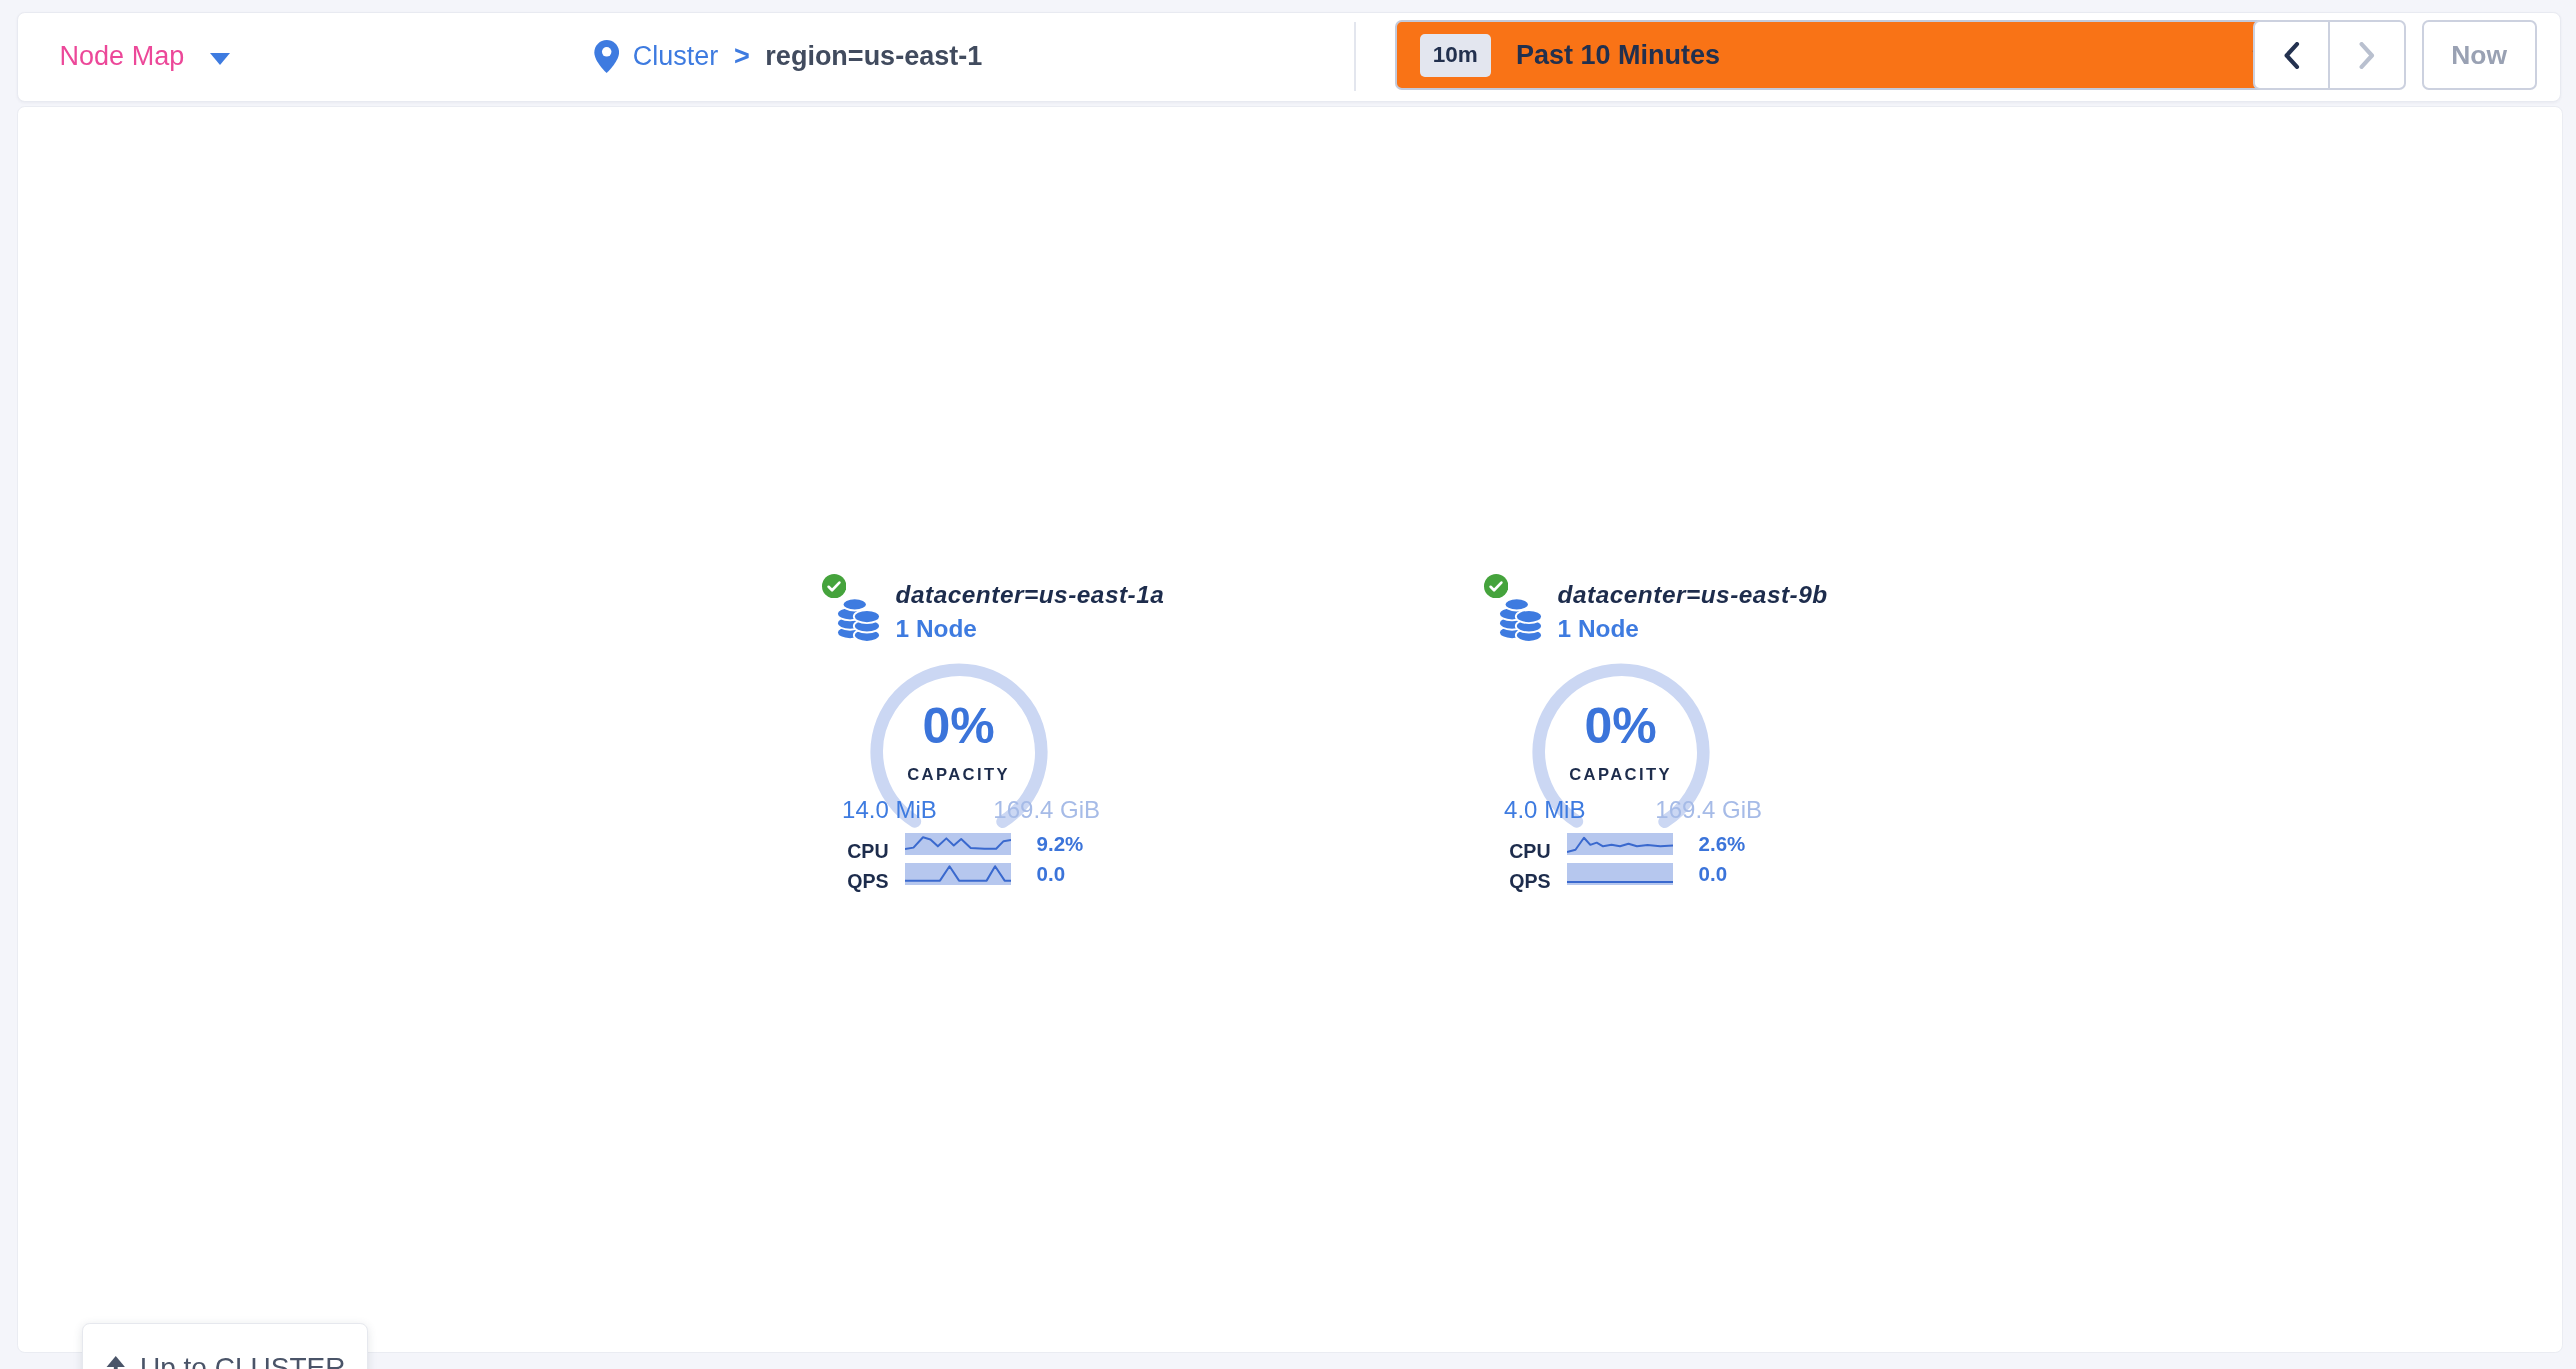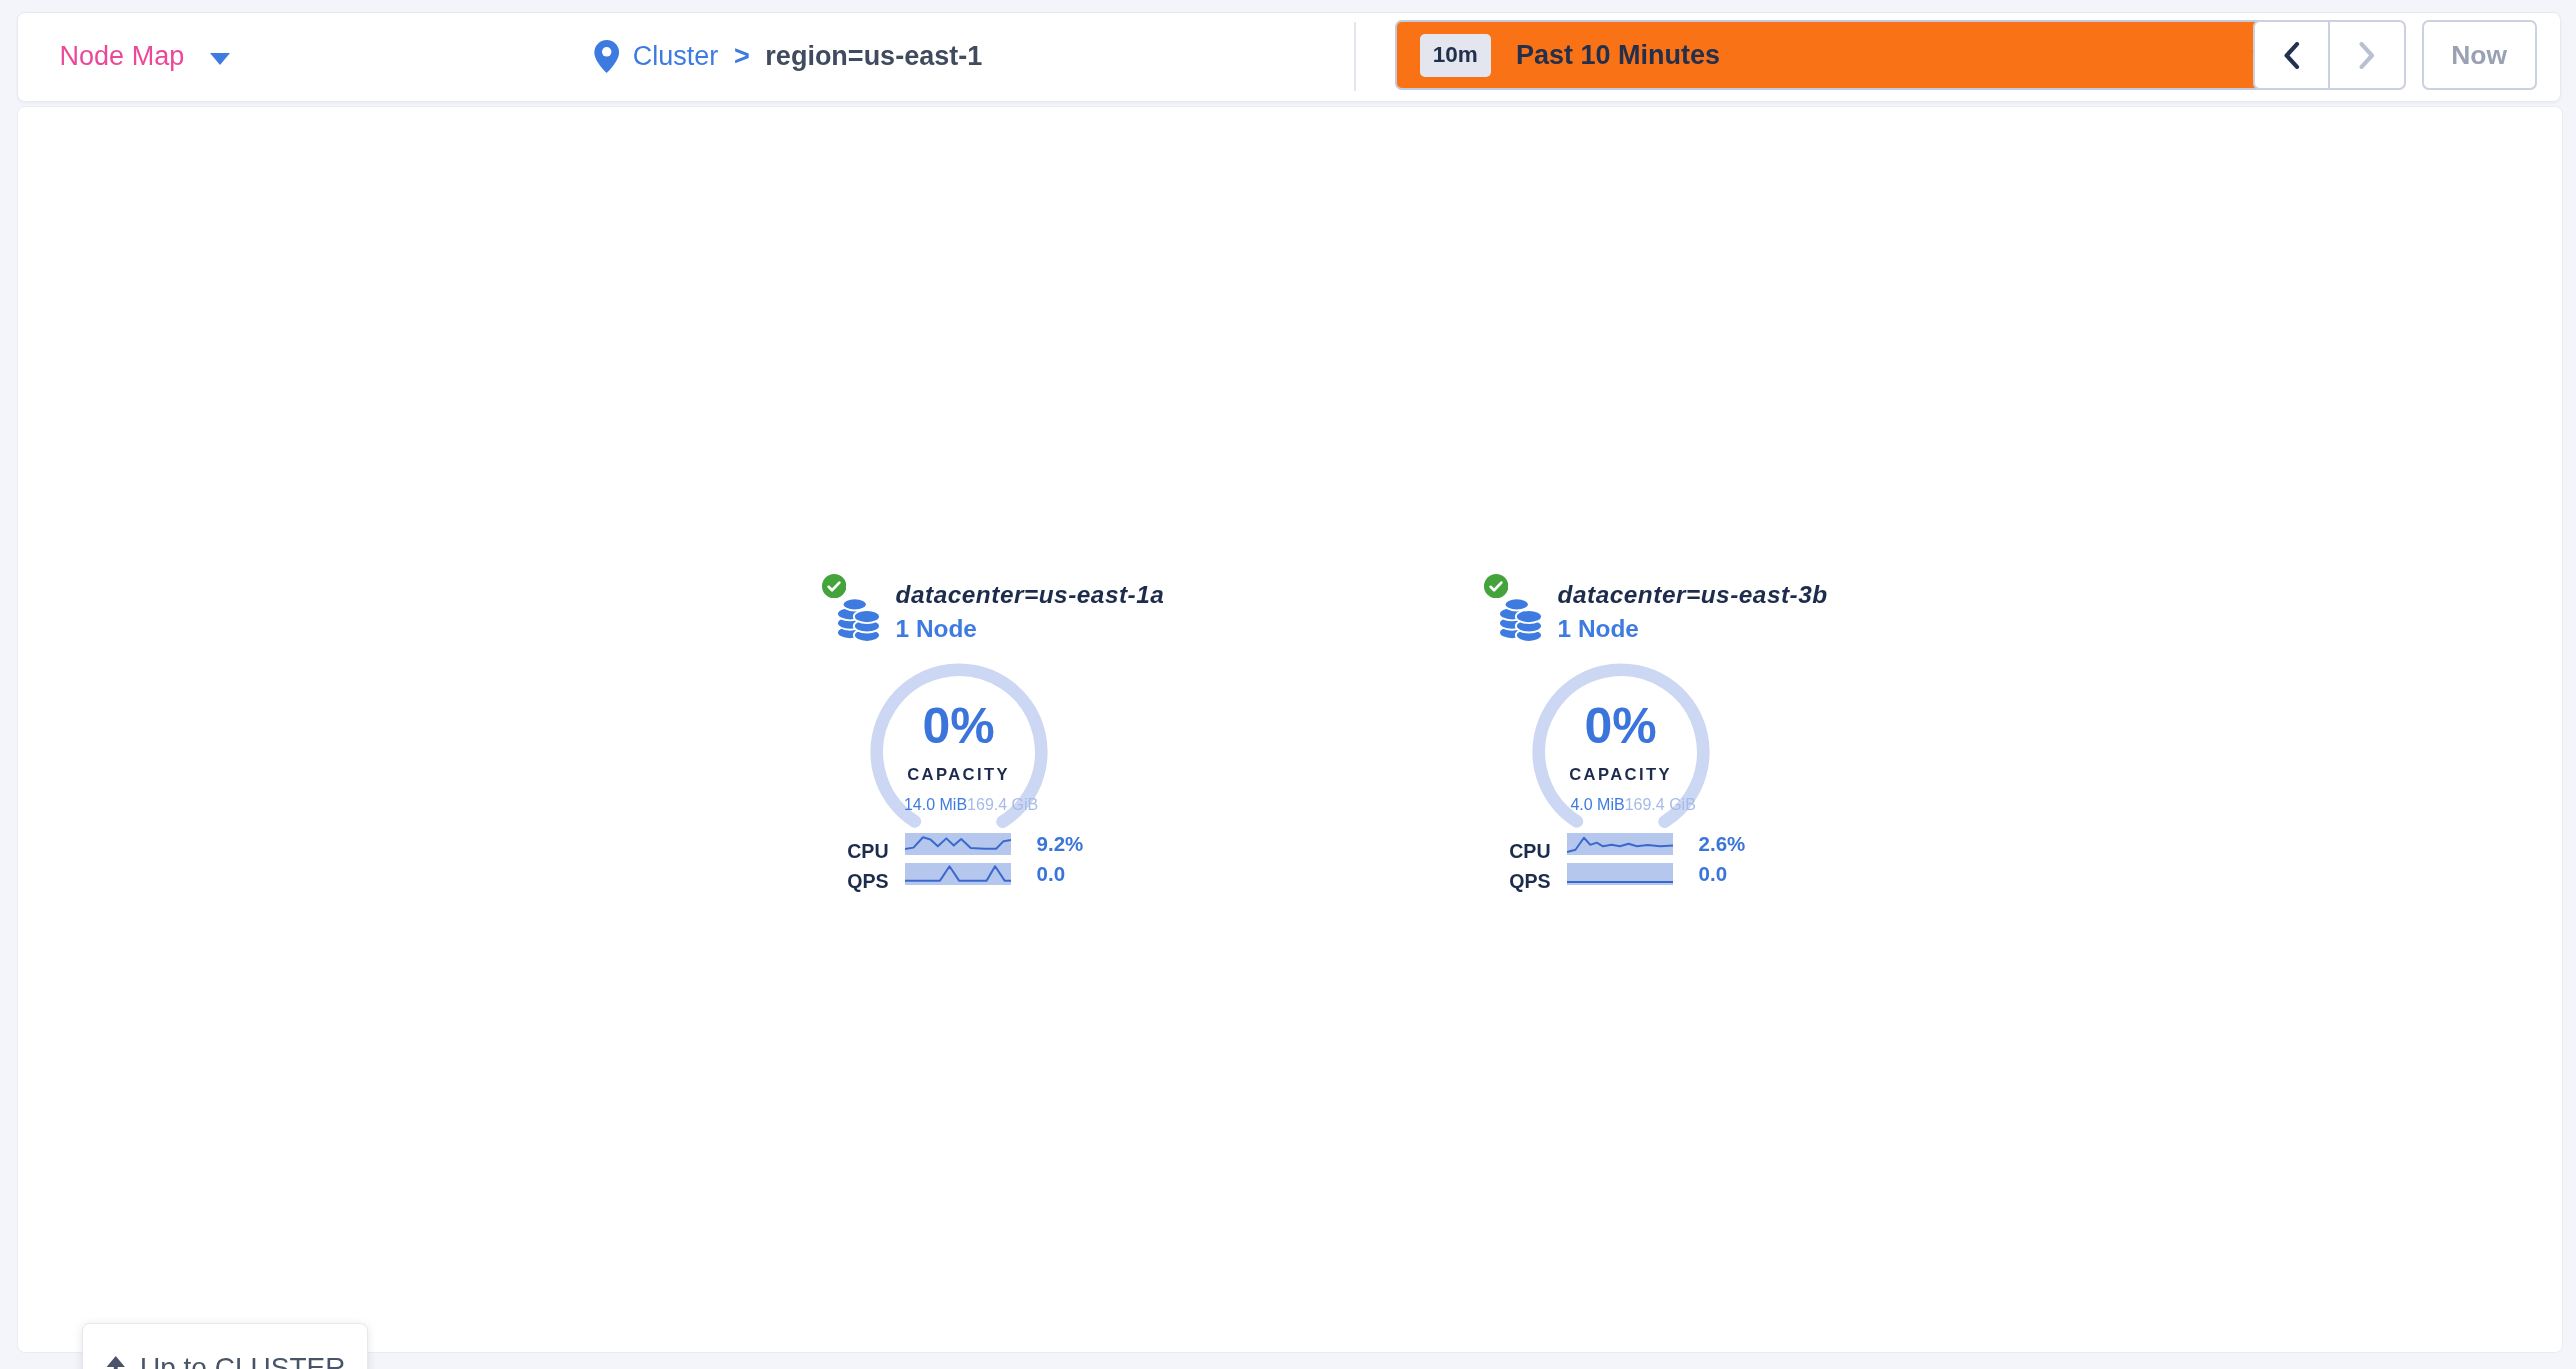--- a/index.html
+++ b/index.html
@@ -76,21 +76,21 @@
   .dc-status{position:absolute;left:1px;top:1px;width:24.4px;height:24.4px;}
   .dc-dbicon{position:absolute;left:15.6px;top:19.6px;width:45px;height:49px;}
   .dc-title{position:absolute;left:75px;top:7.8px;font-size:24.4px;font-weight:bold;color:#1d2c4c;letter-spacing:0.5px;white-space:nowrap;font-style:italic;}
   .dc-sub{position:absolute;left:75px;top:42px;font-size:24.4px;font-weight:bold;color:#3e7be0;white-space:nowrap;}
   .gauge{position:absolute;left:45px;top:86px;}
   .gauge-pct{position:absolute;left:45px;top:128px;width:186px;text-align:center;
     font-size:50px;font-weight:bold;color:#3b74da;line-height:51px;}
   .gauge-cap{position:absolute;left:45px;top:192px;width:186px;text-align:center;
     font-size:16.6px;font-weight:bold;color:#1d2c4c;letter-spacing:2.4px;}
   .usage{position:absolute;left:21.5px;top:223px;width:258px;
-    display:flex;justify-content:center;font-size:16px;}
+    display:flex;justify-content:space-between;font-size:24px;}
   .usage-used{color:#3e7be0;}
   .usage-total{color:#a6bbe7;}
   .metric-row{position:absolute;left:0;width:293px;height:21.5px;display:flex;align-items:center;}
   .metric-row.r0{top:260px;}
   .metric-row.r1{top:290px;}
   .metric-label{width:68px;text-align:right;font-size:19.6px;font-weight:bold;color:#1d2c4c;margin-top:16px;}
   .spark{margin-left:16.6px;width:106px;height:21.5px;background:#b6c7ee;position:relative;}
   .spark svg{position:absolute;left:0;top:0;width:100%;height:100%;}
   .metric-value{margin-left:25.4px;font-size:20.5px;font-weight:bold;color:#3b74da;white-space:nowrap;}
 
@@ -225,21 +225,21 @@
             <ellipse cx="15" cy="42" rx="14" ry="7"></ellipse>
             <ellipse cx="15" cy="32" rx="14" ry="7"></ellipse>
             <ellipse cx="15" cy="22" rx="14" ry="7"></ellipse>
             <ellipse cx="20" cy="12" rx="13" ry="6.5"></ellipse>
             <ellipse cx="33" cy="45" rx="14" ry="7"></ellipse>
             <ellipse cx="33" cy="35" rx="14" ry="7"></ellipse>
             <ellipse cx="33" cy="25" rx="14" ry="7"></ellipse>
           </g>
         </svg>
       </span>
-      <div class="dc-title">datacenter=us-east-3b</div>
+      <div class="dc-title">datacenter=us-east-9b</div>
       <div class="dc-sub">1 Node</div>
       <span class="gauge">
         <svg width="186" height="186" viewBox="0 0 190 190">
           <circle cx="95" cy="95" r="84" fill="none" stroke="#cbd7f3" stroke-width="13" stroke-linecap="round" stroke-dasharray="432.5 95.3" transform="rotate(122.5 95 95)"></circle>
         </svg>
       </span>
       <div class="gauge-pct">0%</div>
       <div class="gauge-cap">CAPACITY</div>
       <div class="usage">
         <span class="usage-used">4.0 MiB</span>

